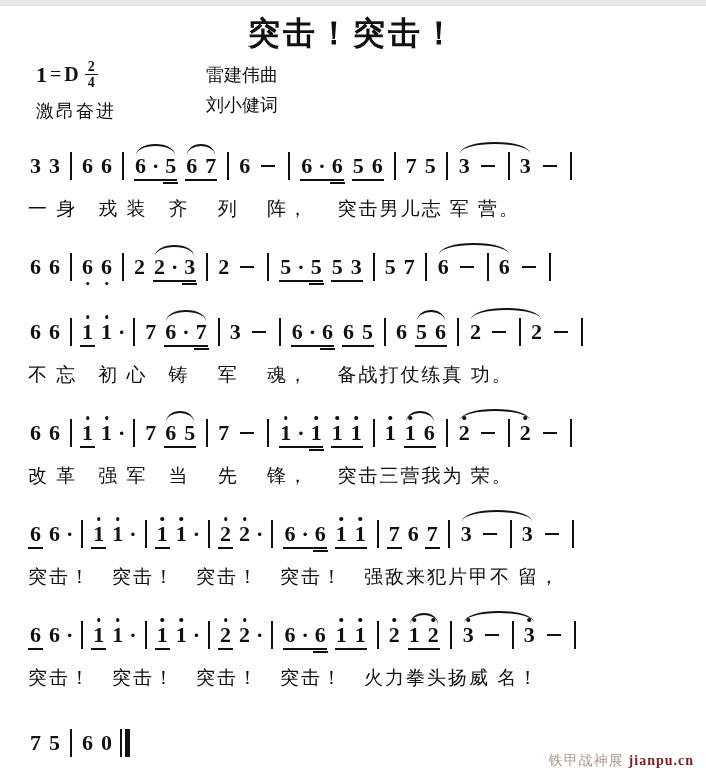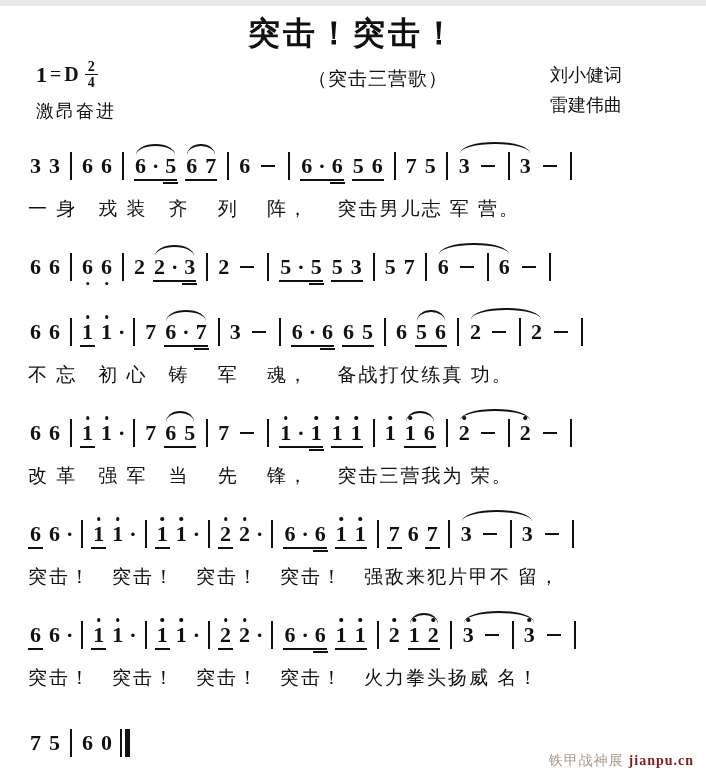--- a/index.html
+++ b/index.html
@@ -107,24 +107,23 @@
         <span class="k1">1</span>
         <span class="keq">=</span>
         <span>D</span>
         <span class="meter">
           <span class="mtop">2</span>
           <span class="mbot">4</span>
         </span>
       </div>
       <div class="tempo">激昂奋进</div>
     </div>
-    <div class="meta-center">（突击三营歌）</div>
     <div class="meta-right">
+      <div>雷建伟曲</div>
       <div>刘小健词</div>
-      <div>雷建伟曲</div>
     </div>
   </div>
 
   <div class="score" id="score">
       <div class="system">
         <div class="noterow">
           <span class="tk">3</span>
           <span class="tk">3</span>
           <span class="barline"></span>
           <span class="tk">6</span>

